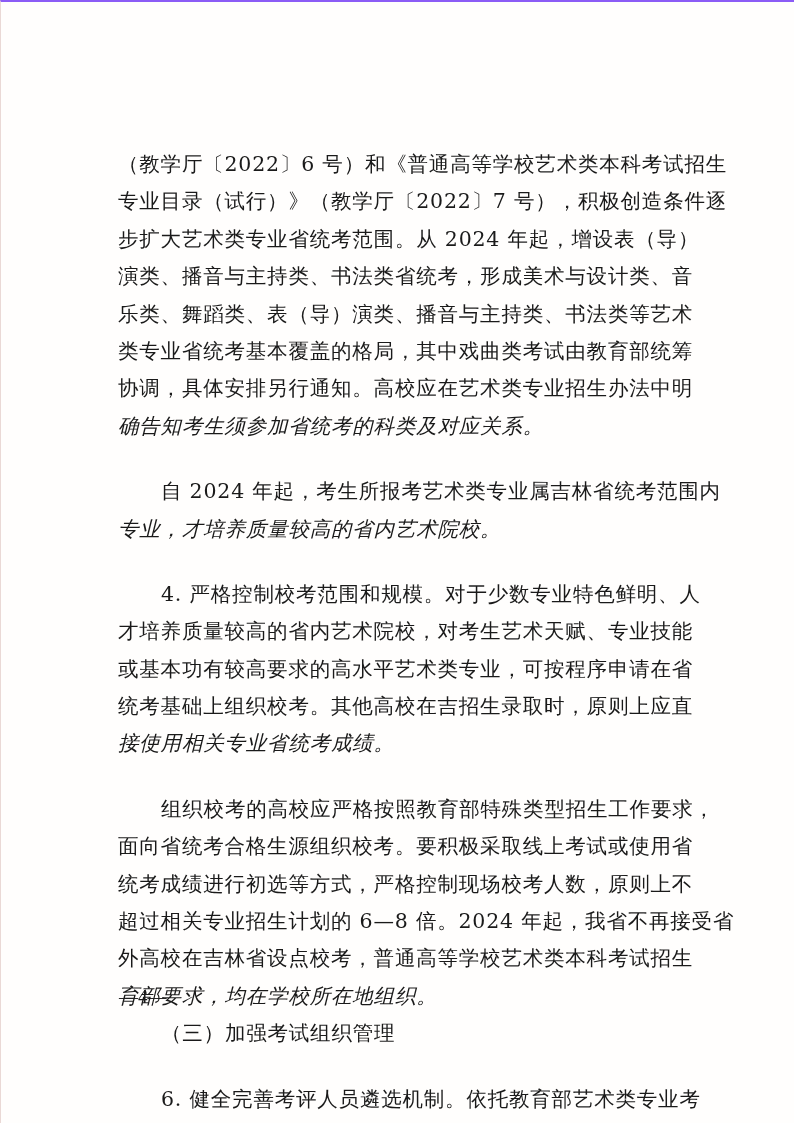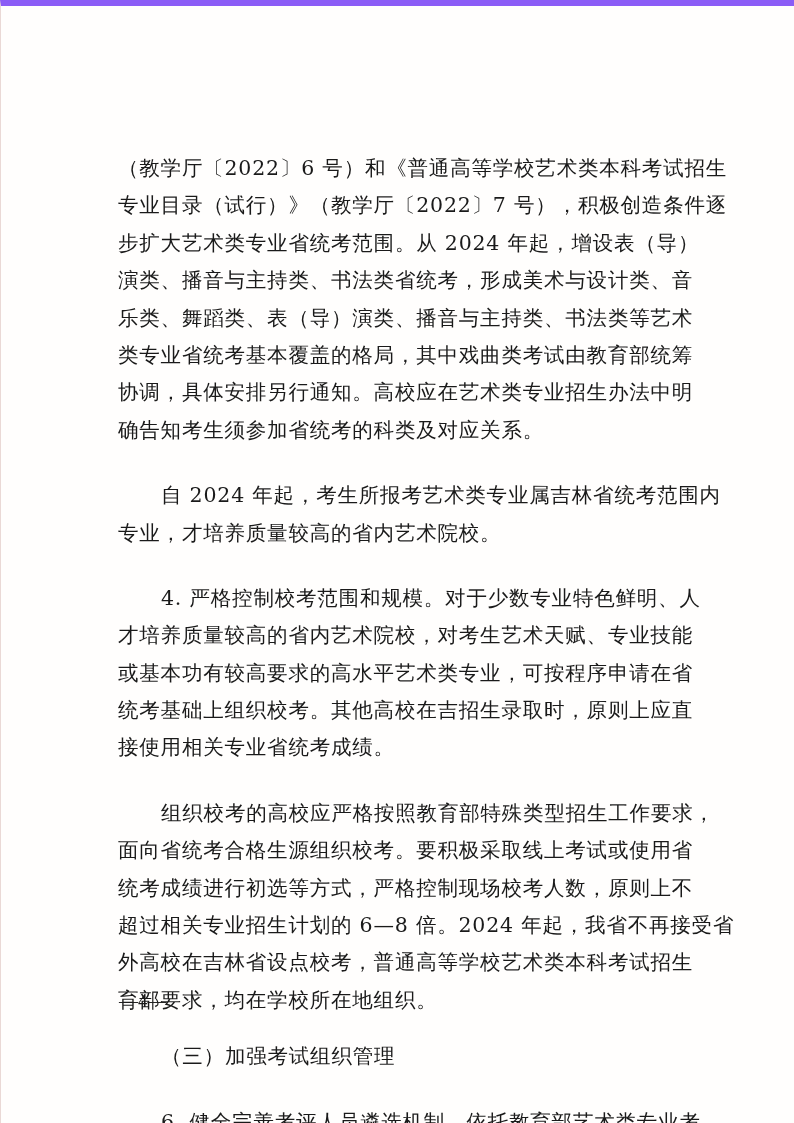--- a/index.html
+++ b/index.html
@@ -15,49 +15,49 @@
       font-family: "DejaVu Serif", "Liberation Serif", serif;
       color: #1a1a1a;
     }
     .page {
       position: absolute;
       left: 0; top: 0;
       width: 794px;
       height: 1123px;
       background: #fffefd;
       border-left: 1px solid #ead9d6;
-      border-top: 6px solid #8b5cf6;
+      border-top: 2px solid #8b5cf6;
       box-sizing: border-box;
     }
     .body-text {
       position: absolute;
       left: 117px;
       top: 144px;
       width: 552px;
     }
     .line {
       height: 37.4px;
       line-height: 37.4px;
       font-size: 20.5px;
       white-space: nowrap;
       letter-spacing: 0.8px;
       text-align: justify;
       text-align-last: justify;
     }
     .line.last {
       text-align-last: left;
+      font-style: italic;
     }
     .line.indent {
       padding-left: 43px;
       margin-top: 28px;
     }
     .line.heading-sub {
       padding-left: 43px;
       text-align-last: left;
-      margin-top: 19px;
     }
     .page-number {
       position: absolute;
       left: 118px;
       top: 982px;
       font-size: 19px;
       line-height: 26px;
       font-family: "Liberation Serif", "DejaVu Serif", serif;
       color: #1a1a1a;
     }

